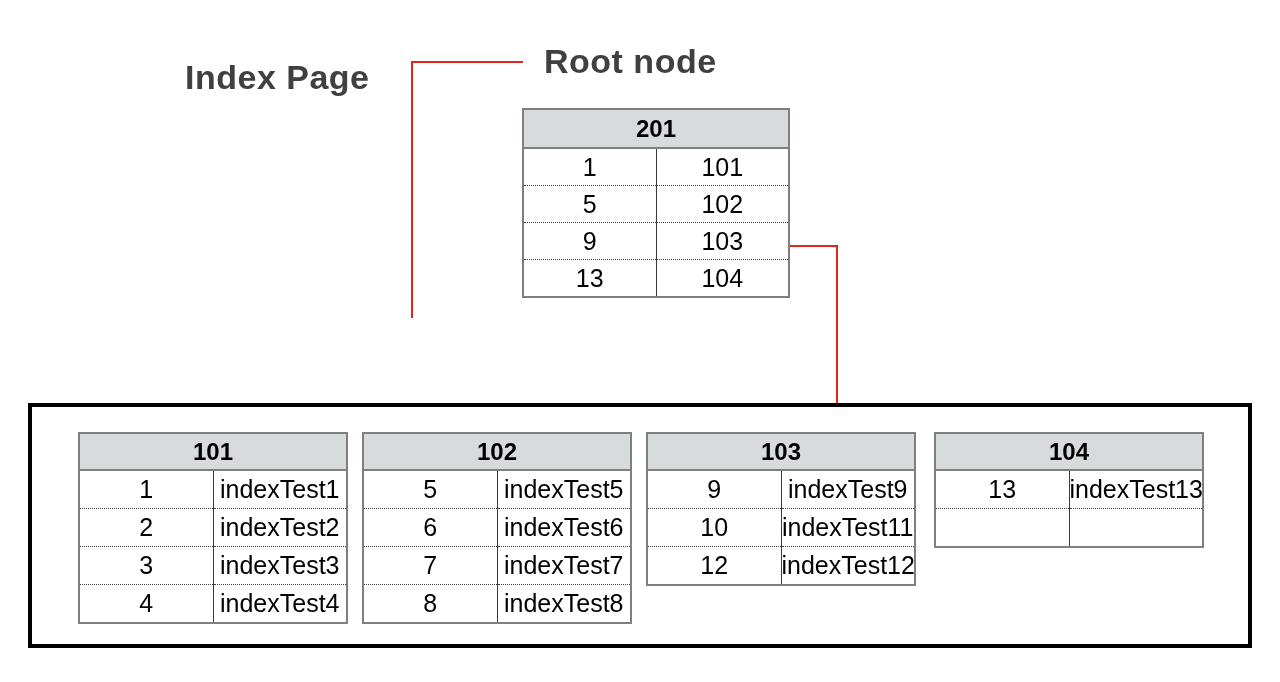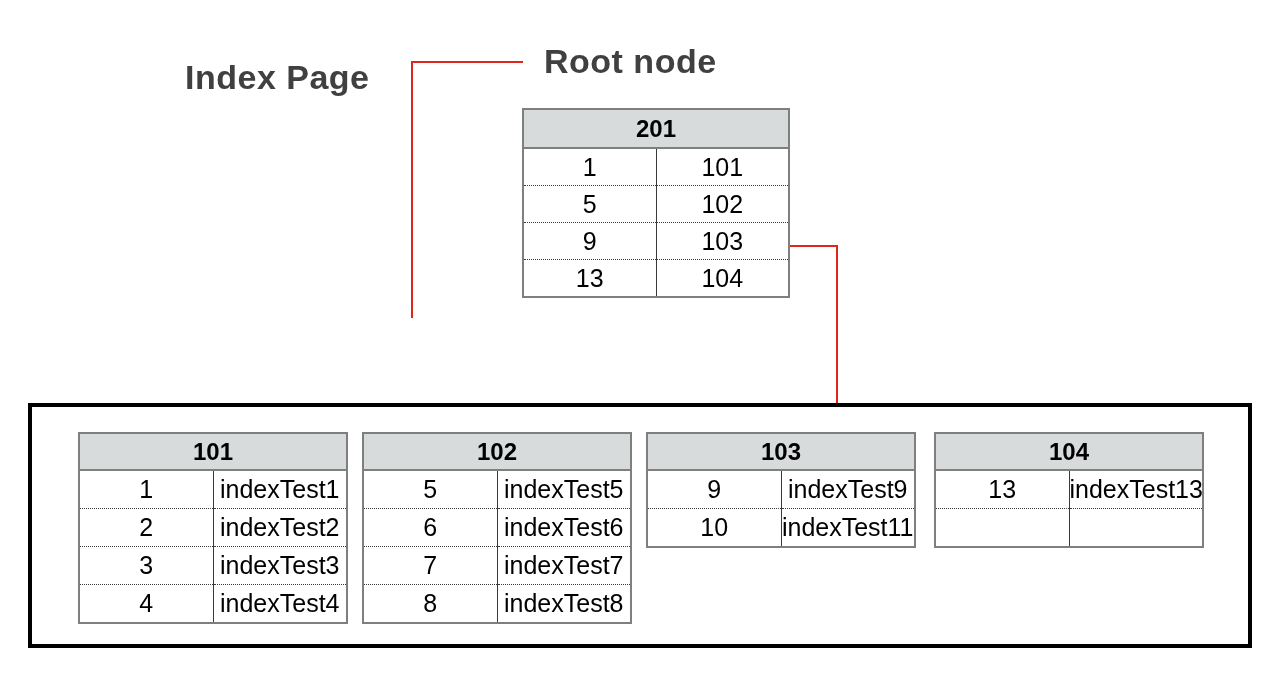--- a/index.html
+++ b/index.html
@@ -196,20 +196,24 @@
       </thead>
       <tbody>
         <tr>
           <td>9</td>
           <td>indexTest9</td>
         </tr>
         <tr>
           <td>10</td>
           <td>indexTest11</td>
         </tr>
+        <tr>
+          <td>12</td>
+          <td>indexTest12</td>
+        </tr>
       </tbody>
     </table>
 
   <table class="node leaf-table" id="leaf-table-3">
       <thead>
         <tr>
           <th colspan="2" style="background: rgb(216, 219, 220);">104</th>
         </tr>
       </thead>
       <tbody>

